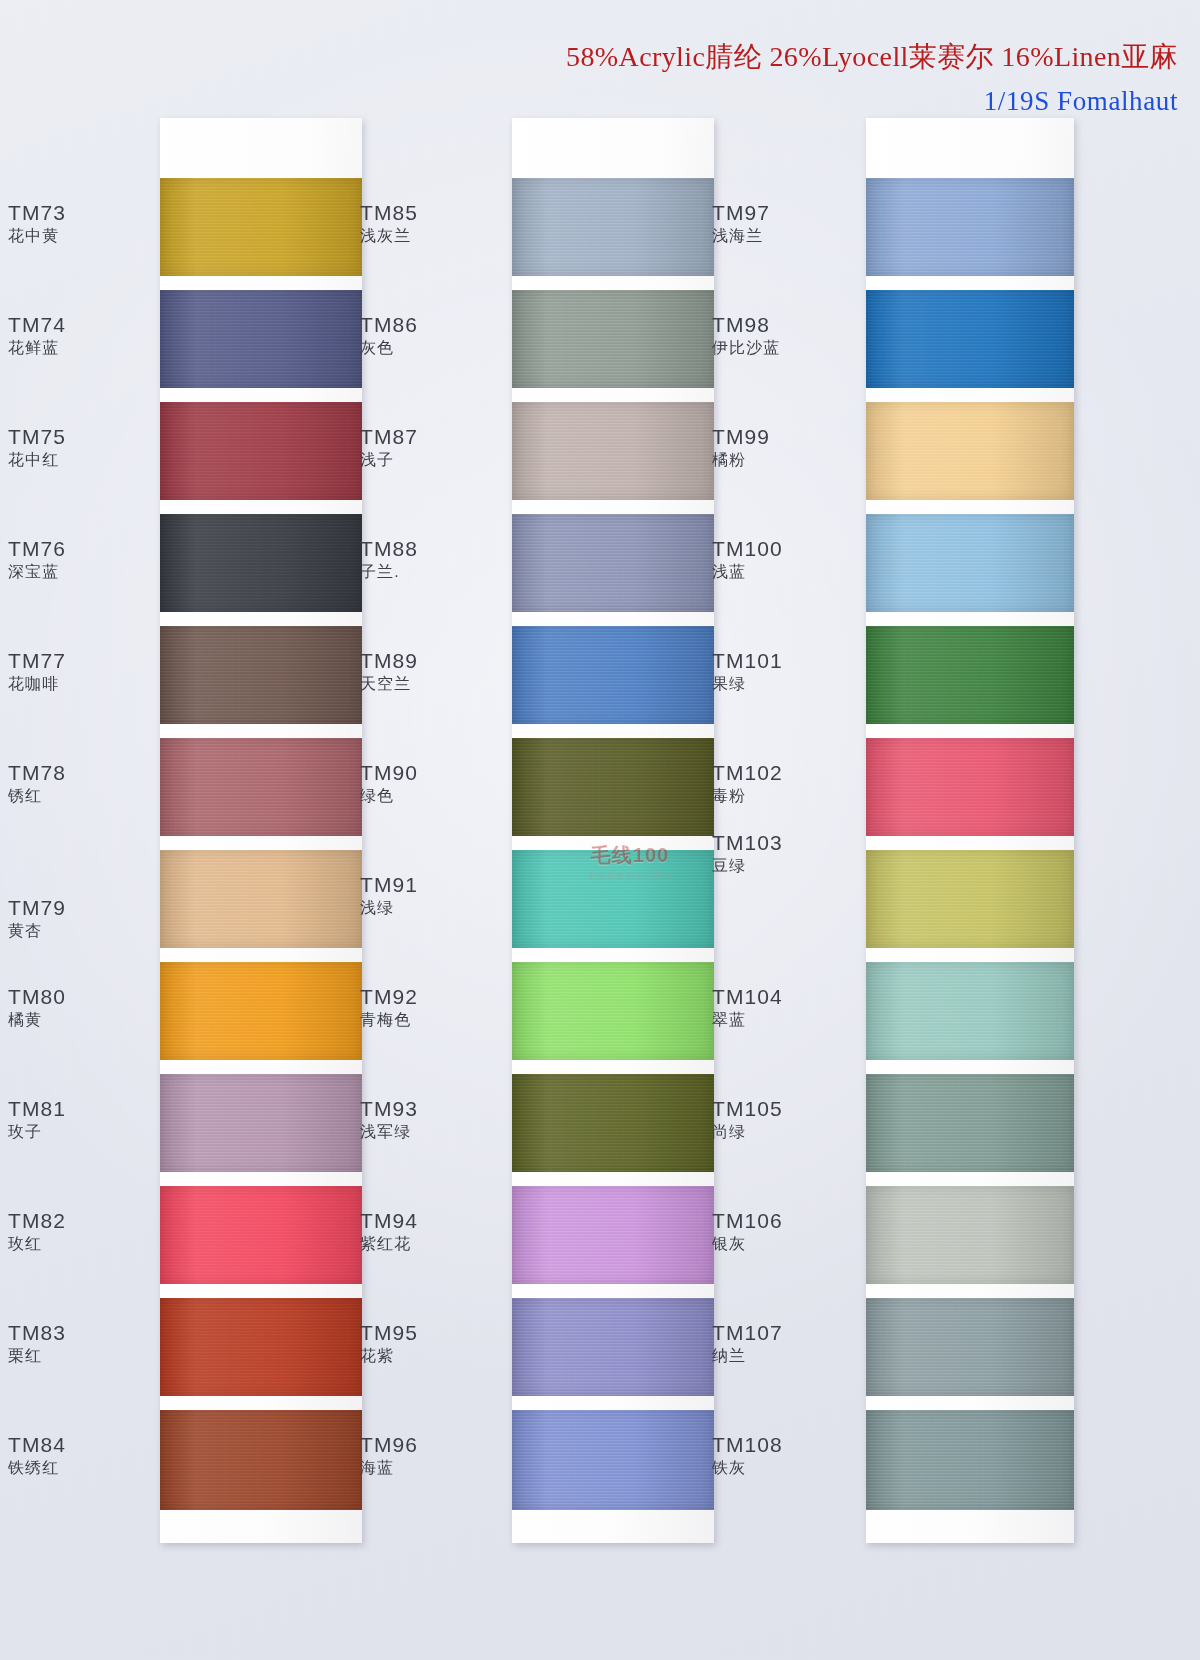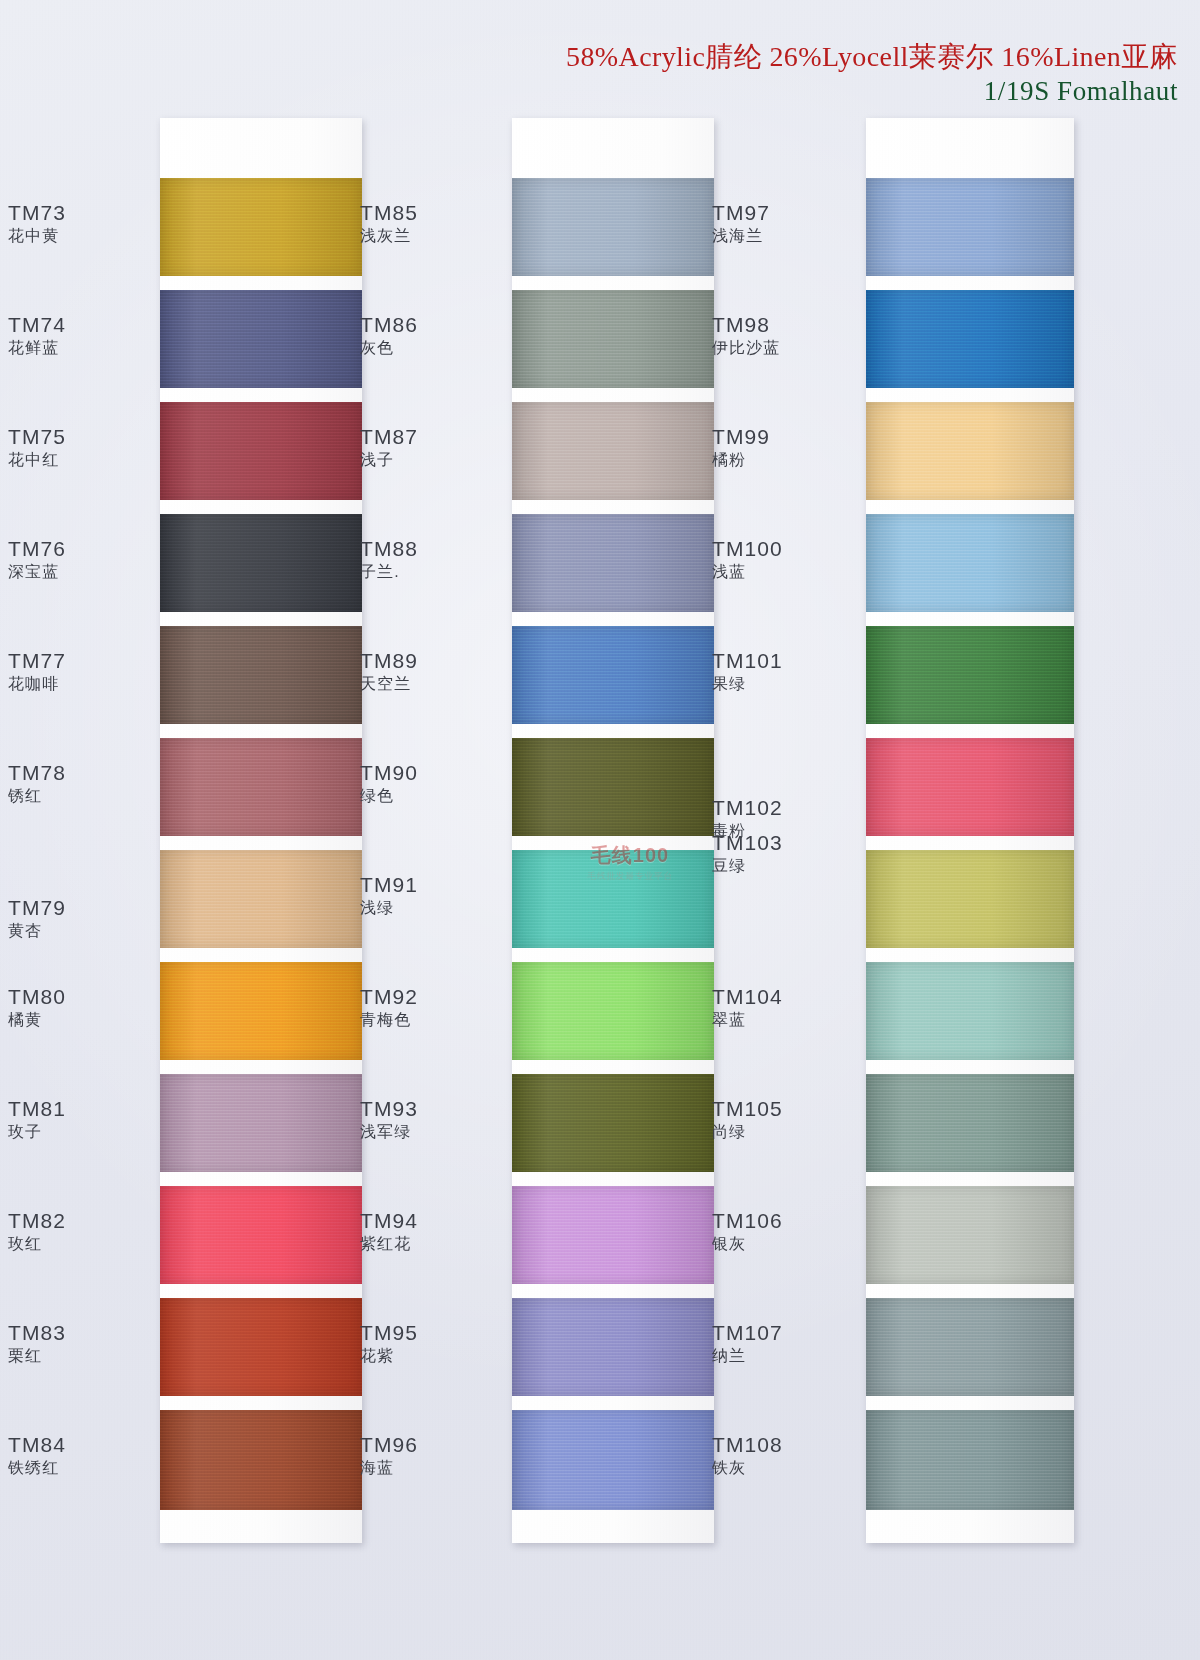--- a/index.html
+++ b/index.html
@@ -70,23 +70,23 @@
   .spec-composition {
     font-family: "Liberation Serif", "DejaVu Serif", serif;
     font-size: 28px;
     color: #b91c1c;
     letter-spacing: .4px;
     white-space: nowrap;
   }
   .spec-count {
     font-family: "Liberation Serif", "DejaVu Serif", serif;
     font-size: 27px;
-    color: #14532d;
+    color: #1d4ed8;
     letter-spacing: .6px;
-    margin-top: 0;
+    margin-top: 10px;
     white-space: nowrap;
   }
 
   
   .board {
     position: absolute;
     top: 118px;
     left: 0;
     width: 1200px;
     height: 1542px;
@@ -363,21 +363,21 @@
         <span class="name">橘粉</span>
       </div>
       <div class="label lab-3" style="top: 417px;">
         <span class="code">TM100</span>
         <span class="name">浅蓝</span>
       </div>
       <div class="label lab-3" style="top: 529px;">
         <span class="code">TM101</span>
         <span class="name">果绿</span>
       </div>
-      <div class="label lab-3" style="top: 676px;">
+      <div class="label lab-3" style="top: 641px;">
         <span class="code">TM102</span>
         <span class="name">毒粉</span>
       </div>
       <div class="label lab-3" style="top: 711px;">
         <span class="code">TM103</span>
         <span class="name">豆绿</span>
       </div>
       <div class="label lab-3" style="top: 865px;">
         <span class="code">TM104</span>
         <span class="name">翠蓝</span>

